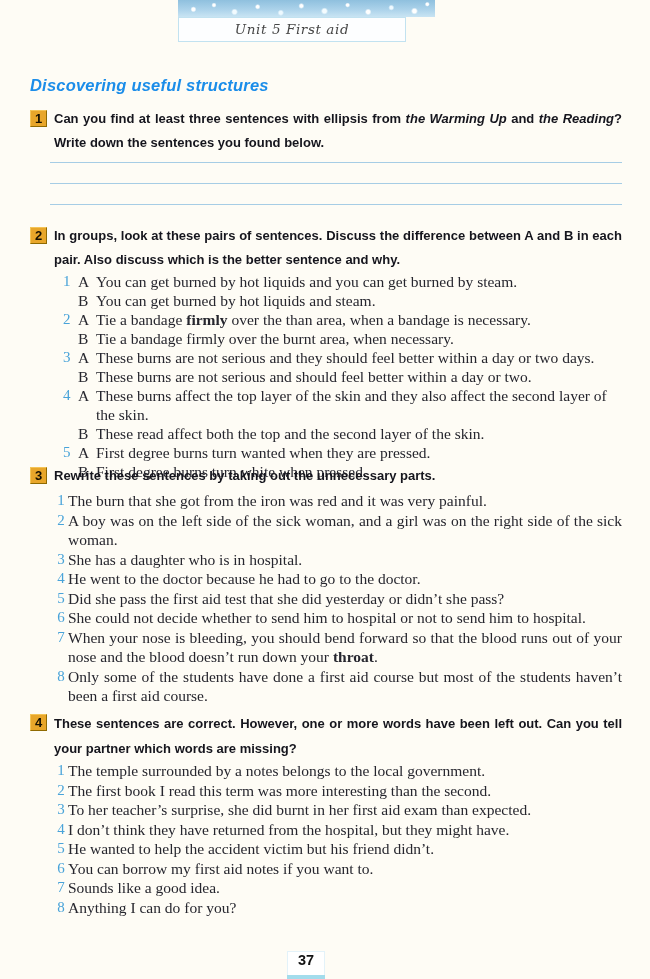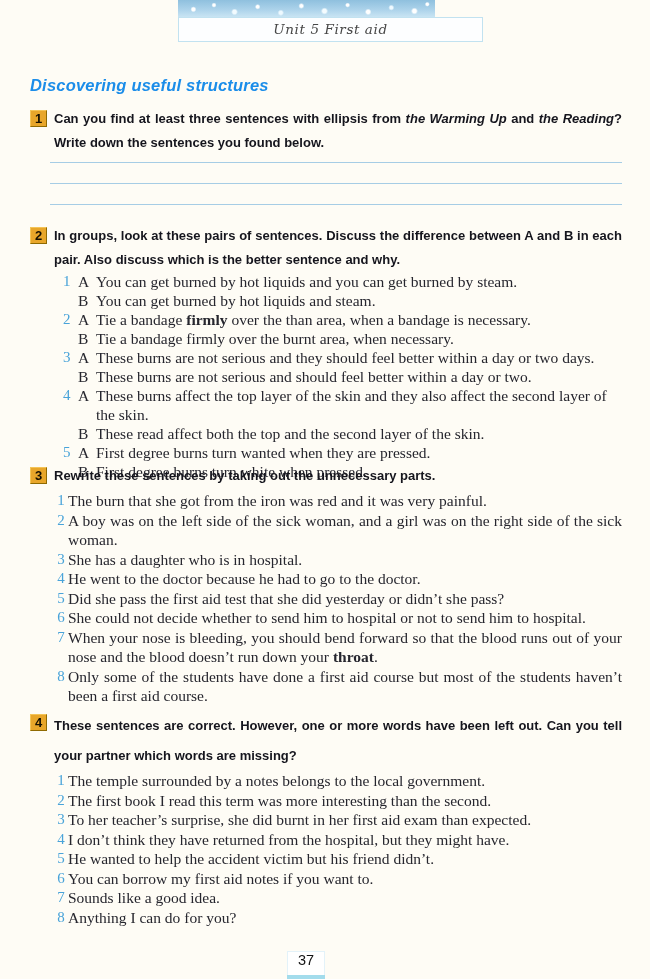--- a/index.html
+++ b/index.html
@@ -25,21 +25,21 @@
       radial-gradient(circle at 48% 35%,#ffffff 0 1.4px,rgba(255,255,255,0) 3px),
       radial-gradient(circle at 57% 65%,#f4fcff 0 1.9px,rgba(255,255,255,0) 3.6px),
       radial-gradient(circle at 66% 30%,#ffffff 0 1.2px,rgba(255,255,255,0) 2.6px),
       radial-gradient(circle at 74% 70%,#ffffff 0 1.7px,rgba(255,255,255,0) 3.3px),
       radial-gradient(circle at 83% 45%,#f0faff 0 1.4px,rgba(255,255,255,0) 3px),
       radial-gradient(circle at 92% 65%,#ffffff 0 1.8px,rgba(255,255,255,0) 3.5px),
       radial-gradient(circle at 97% 25%,#ffffff 0 1.2px,rgba(255,255,255,0) 2.5px),
       linear-gradient(180deg,#8fc0de 0%,#abd2ea 55%,#c9e4f3 100%);
   }
   .unit-box{
-    position:absolute;left:178px;top:17px;width:305px;height:25px;
+    position:absolute;left:178px;top:17px;width:228px;height:25px;
     box-sizing:border-box;
     background:#fdfeff;
     border:1px solid #c2e2f0;
     text-align:center;
     font-family:"DejaVu Serif",serif;
     font-style:italic;
     font-size:13.5px;line-height:23px;
     letter-spacing:0.6px;
     color:#474747;
   }
@@ -73,21 +73,21 @@
     font-weight:bold;font-size:13px;line-height:15px;
     text-align:center;
   }
   .prompt{
     flex:1;margin:0 0 0 7px;
     font-weight:bold;
     font-size:13px;line-height:24px;
     color:#15151d;
     text-align:justify;
   }
-  .task4 .prompt{line-height:30px;}
+  .task4 .prompt{line-height:25px;}
   .seg-i{font-style:italic;}
   .seg-b{font-weight:bold;}
 
   
   .write-area{margin-left:20px;width:572px;}
   .write-line{height:21px;box-sizing:border-box;border-bottom:1.5px solid #a6cde5;}
   .write-line.first{height:8px;}
 
   
   .pairs{margin-left:33px;font-family:"Liberation Serif",serif;font-size:15.5px;line-height:19px;color:#26262e;}
@@ -106,21 +106,21 @@
   .item-num{flex:none;width:14px;text-align:center;color:#48a3d9;font-size:15px;}
   .item-text{flex:1;text-align:justify;}
 
   
   .page-tab{position:absolute;left:287px;top:951px;width:38px;}
   .page-num-box{
     height:24px;background:#ffffff;
     border:1px solid #e3f2f9;border-bottom:none;
     box-sizing:border-box;
     text-align:center;
-    font-weight:normal;font-size:14.5px;line-height:17px;color:#121212;
+    font-weight:bold;font-size:14.5px;line-height:17px;color:#121212;
   }
   .page-tab-strip{height:10px;background:#a3dcec;}
 </style>
 </head>
 <body>
 
 <div class="page">
 
   <div class="photo"></div>
   <div class="unit-box">

